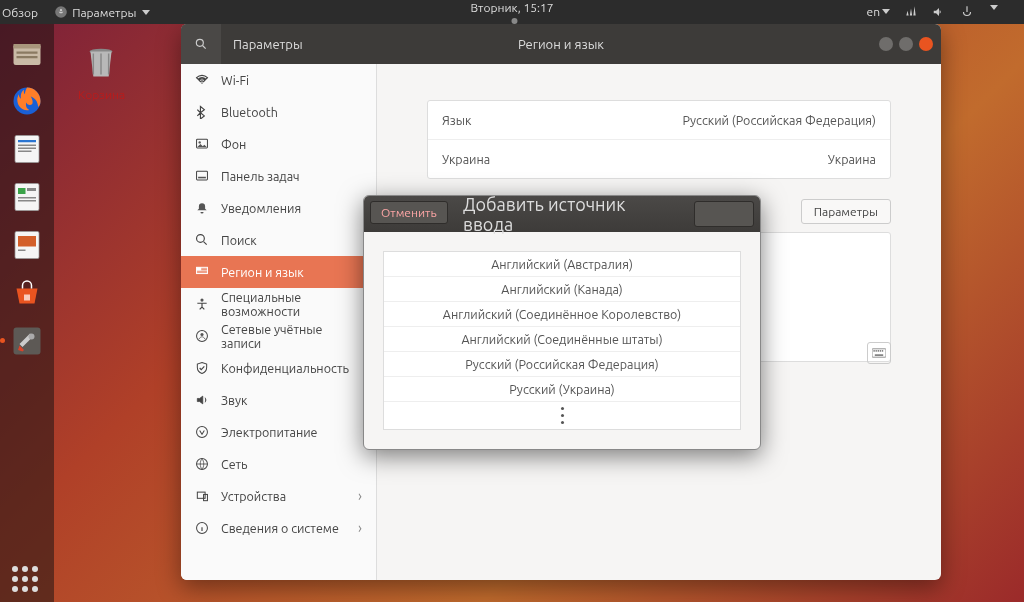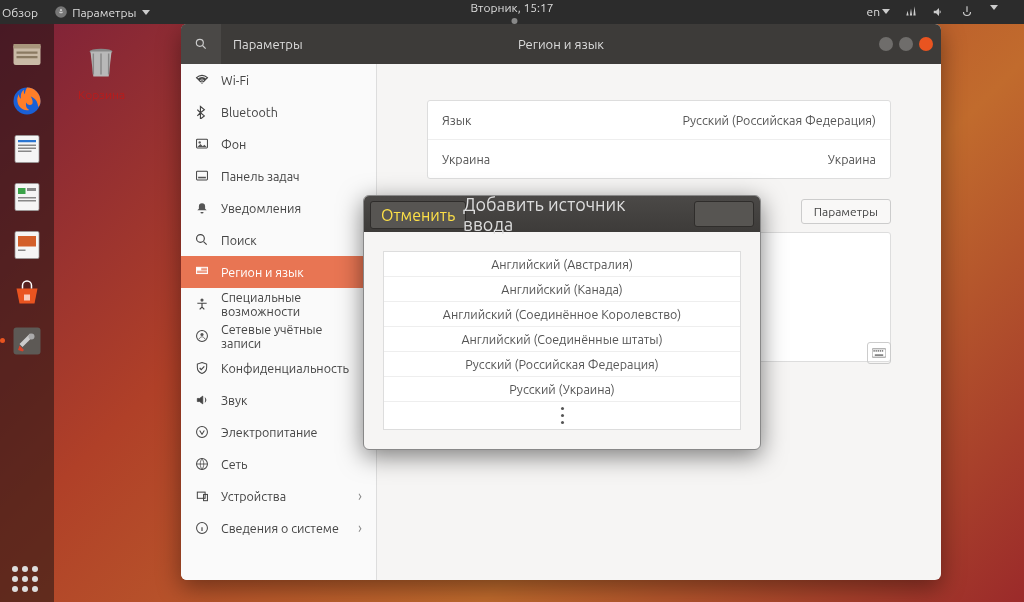--- a/index.html
+++ b/index.html
@@ -45,21 +45,21 @@
 .row { display: flex; justify-content: space-between; align-items: center; padding: 12px 14px; font-size: 12.5px; color: #555; border-bottom: 1px solid #eee; }
 .row:last-child { border-bottom: none; }
 .section-head { display: flex; justify-content: space-between; align-items: center; margin-bottom: 8px; }
 .section-head h3 { font-size: 13px; font-weight: 600; color: #444; }
 .btn { background: #f9f8f7; border: 1px solid #ccc; border-radius: 3px; padding: 5px 12px; font-size: 12px; color: #444; cursor: pointer; }
 .kb-ind { position: absolute; top: 278px; right: 50px; width: 24px; height: 22px; border: 1px solid #ccc; border-radius: 3px; display: flex; align-items: center; justify-content: center; }
 .kb-ind svg { width: 14px; height: 10px; fill: #666; }
 
 .modal { position: absolute; top: 195px; left: 363px; width: 398px; background: #f6f5f4; border-radius: 6px; box-shadow: 0 6px 24px rgba(0,0,0,0.5); z-index: 30; border: 1px solid #888; overflow: hidden; }
 .modal-tb { height: 36px; background: linear-gradient(#4b4947,#3d3b39); display: flex; align-items: center; position: relative; }
-.modal-tb .cancel { position: absolute; left: 6px; top: 5px; background: #575552; border: 1px solid #2f2d2b; border-radius: 3px; color: #fde047; font-size: 16px; padding: 4px 10px; cursor: pointer; }
+.modal-tb .cancel { position: absolute; left: 6px; top: 5px; background: #575552; border: 1px solid #2f2d2b; border-radius: 3px; color: #fca5a5; font-size: 12px; padding: 4px 10px; cursor: pointer; }
 .modal-tb .add { position: absolute; right: 6px; top: 5px; width: 60px; height: 26px; background: #575552; border: 1px solid #2f2d2b; border-radius: 3px; }
 .modal-tb .title { position: absolute; left: 50%; transform: translateX(-50%); color: #ddd; font-size: 18px; }
 .modal-list { background: #fff; margin: 19px; border: 1px solid #ddd; }
 .ml-item { text-align: center; font-size: 12.5px; color: #555; padding: 5px 0; border-bottom: 1px solid #eee; cursor: pointer; }
 .ml-item:last-child { border-bottom: none; }
 .ml-more { display: flex; justify-content: center; padding: 4px 0; }
 .ml-more span { width: 2px; height: 2px; background: #666; border-radius: 50%; margin: 1px; }
 </style>
 </head>
 <body>

